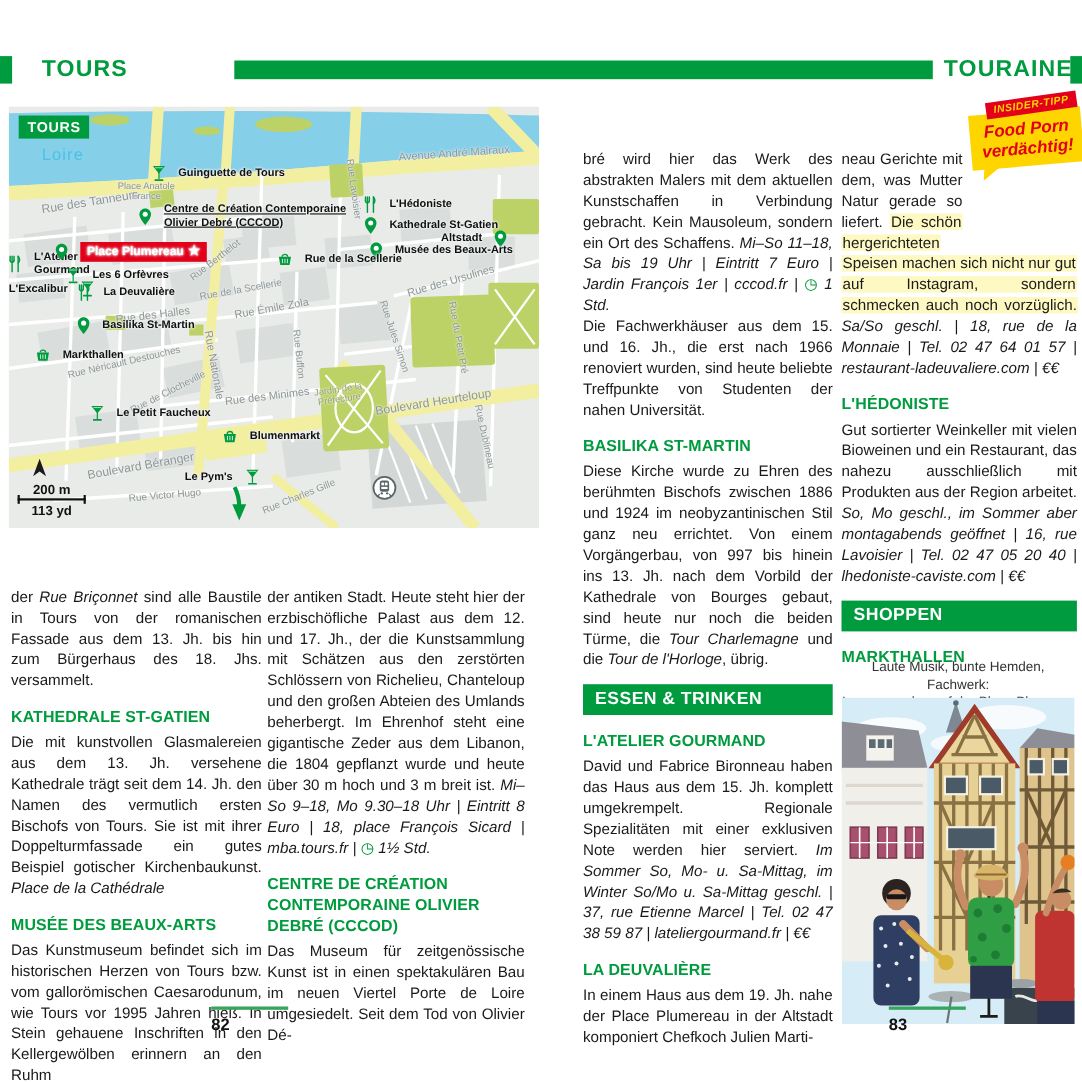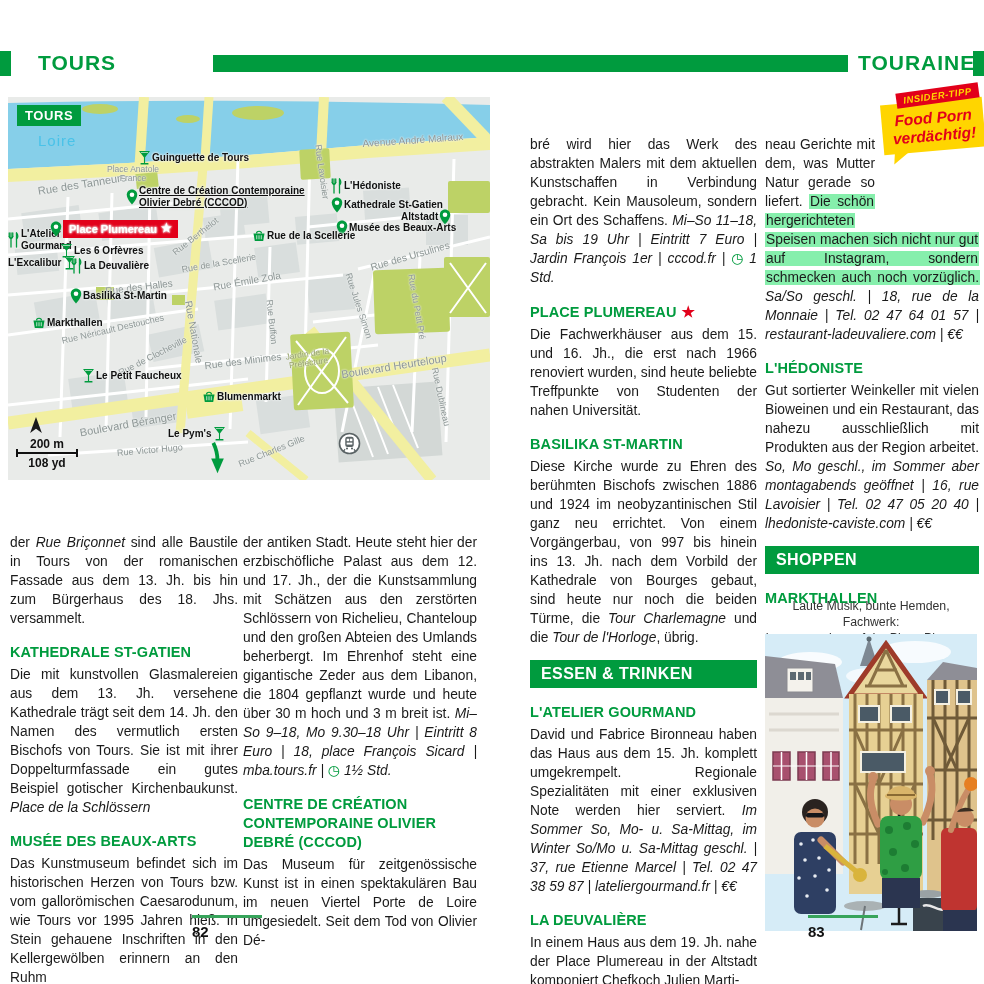--- a/index.html
+++ b/index.html
@@ -11,21 +11,21 @@
   .hdr-bar{position:absolute;background:#009b3e;height:17px;}
   
   .map{position:absolute;left:8px;top:97px;width:482px;height:383px;overflow:hidden;background:#e9ebe9;}
   .map svg.base{position:absolute;left:0;top:0;}
   .map-badge{position:absolute;left:9px;top:8px;background:#009b3e;color:#fff;font-weight:bold;
              font-size:13px;letter-spacing:.6px;padding:3px 8px;z-index:5;}
   .river-label{position:absolute;color:#49c2e8;font-size:15px;letter-spacing:1px;z-index:3;}
   .street{position:absolute;color:#8e9796;white-space:pre;text-align:center;line-height:1.1;z-index:2;
           text-shadow:0 0 2px #eef1f0,0 0 2px #eef1f0;}
   .street.park-label{color:#98a36a;}
-  .poi{position:absolute;display:flex;align-items:center;gap:1px;font-weight:bold;font-size:10px;
+  .poi{position:absolute;display:flex;align-items:center;gap:11px;font-weight:bold;font-size:10px;
        color:#101010;white-space:pre-line;line-height:1.15;z-index:4;
        text-shadow:0 0 2px #eef1f0,0 0 2px #eef1f0,0 0 3px #eef1f0;}
   .poi svg{flex:0 0 auto;display:block;}
   .red-badge{background:#e2001a;color:#fff;font-weight:bold;font-size:11px;padding:2px 6px;
              display:flex;align-items:center;gap:4px;white-space:nowrap;}
   .red-badge .star{color:#fff;font-size:12px;}
   .scale{position:absolute;left:8px;top:320px;width:62px;z-index:4;color:#111;}
   .scale .n-arrow{margin-left:14px;}
   .scale .s-m{font-weight:bold;font-size:12px;text-align:center;}
   .scale .s-line{height:2px;background:#111;position:relative;margin:1px 0 2px;}
@@ -33,21 +33,21 @@
   .scale .s-line:before{left:0}.scale .s-line:after{right:0}
   .scale .s-yd{font-weight:bold;font-size:12px;text-align:center;}
   
   .col{position:absolute;font-size:13.8px;line-height:19px;margin-top:36px;}
   .col .para{text-align:justify;margin:0;}
   .col .heading{color:#009b3e;font-weight:bold;font-size:14.5px;line-height:19px;margin:15px 0 3px;letter-spacing:.1px;}
   .col .heading:first-child{margin-top:0;}
   .col .banner{background:#009b3e;color:#fff;font-weight:bold;font-size:16px;letter-spacing:.4px;
                height:28px;line-height:28px;padding-left:11px;margin:13px 0 10px;}
   .it{font-style:italic;}
-  .hl{background:#86efac;padding:0 1px;box-decoration-break:clone;-webkit-box-decoration-break:clone;}
+  .hl{background:#fef9c3;padding:0 1px;box-decoration-break:clone;-webkit-box-decoration-break:clone;}
   .clock{color:#009b3e;font-style:normal;font-size:14px;}
   .hstar{color:#e2001a;font-size:15px;margin-left:5px;}
   .badge-spacer{float:right;width:104px;height:80px;}
   
   .insider{position:absolute;left:890px;top:90px;width:94px;height:76px;z-index:6;}
   .insider-ribbon{position:absolute;left:6px;top:-2px;background:#e2001a;color:#ffd500;
                   font-weight:bold;font-style:italic;font-size:9.5px;letter-spacing:.5px;
                   padding:2px 7px;transform:rotate(-8deg);z-index:2;white-space:nowrap;}
   .insider-bubble{position:absolute;right:0;top:11px;background:#ffd500;color:#e2001a;
                   font-weight:bold;font-style:italic;font-size:15.5px;line-height:18px;
@@ -291,40 +291,39 @@
     </div>
 
     <div class="scale">
       <div class="n-arrow">
         <svg width="12" height="16" viewBox="0 0 22 30">
             <path d="M11 0 22 30 11 22 0 30z" fill="#1a1a1a"></path>
           </svg>
       </div>
       <div class="s-m">200 m</div>
       <div class="s-line"></div>
-      <div class="s-yd">108 yd</div>
+      <div class="s-yd">113 yd</div>
     </div>
   </div>
 
   <div class="col" style="left:10px;top:497px;width:228px">
       <p class="para"><span>der </span><span class="it">Rue Briçonnet</span><span> sind alle Baustile in Tours von der romanischen Fassade aus dem 13. Jh. bis hin zum Bürgerhaus des 18. Jhs. versammelt.</span></p>
       <div class="heading">KATHEDRALE ST-GATIEN</div>
-      <p class="para"><span>Die mit kunstvollen Glasmalereien aus dem 13. Jh. versehene Kathedrale trägt seit dem 14. Jh. den Namen des vermutlich ersten Bischofs von Tours. Sie ist mit ihrer Doppelturmfassade ein gutes Beispiel gotischer Kirchenbaukunst. </span><span class="it">Place de la Schlössern</span></p>
+      <p class="para"><span>Die mit kunstvollen Glasmalereien aus dem 13. Jh. versehene Kathedrale trägt seit dem 14. Jh. den Namen des vermutlich ersten Bischofs von Tours. Sie ist mit ihrer Doppelturmfassade ein gutes Beispiel gotischer Kirchenbaukunst. </span><span class="it">Place de la Cathédrale</span></p>
       <div class="heading">MUSÉE DES BEAUX-ARTS</div>
       <p class="para"><span>Das Kunstmuseum befindet sich im historischen Herzen von Tours bzw. vom gallorömischen Caesarodunum, wie Tours vor 1995 Jahren hieß. In Stein gehauene Inschriften in den Kellergewölben erinnern an den Ruhm</span></p>
     </div>
   <div class="col" style="left:243px;top:497px;width:234px">
       <p class="para"><span>der antiken Stadt. Heute steht hier der erzbischöfliche Palast aus dem 12. und 17. Jh., der die Kunstsammlung mit Schätzen aus den zerstörten Schlössern von Richelieu, Chanteloup und den großen Abteien des Umlands beherbergt. Im Ehrenhof steht eine gigantische Zeder aus dem Libanon, die 1804 gepflanzt wurde und heute über 30 m hoch und 3 m breit ist. </span><span class="it">Mi–So 9–18, Mo 9.30–18 Uhr | Eintritt 8 Euro | 18, place François Sicard | mba.tours.fr | </span><span class="clock">◷</span><span class="it"> 1½ Std.</span></p>
       <div class="heading">CENTRE DE CRÉATION CONTEMPORAINE OLIVIER DEBRÉ (CCCOD)</div>
       <p class="para"><span>Das Museum für zeitgenössische Kunst ist in einen spektakulären Bau im neuen Viertel Porte de Loire umgesiedelt. Seit dem Tod von Olivier Dé-</span></p>
     </div>
 
   <div class="col" style="left:530px;top:99px;width:227px">
       <p class="para"><span>bré wird hier das Werk des abstrakten Malers mit dem aktuellen Kunstschaffen in Verbindung gebracht. Kein Mausoleum, sondern ein Ort des Schaffens. </span><span class="it">Mi–So 11–18, Sa bis 19 Uhr | Eintritt 7 Euro | Jardin François 1er | cccod.fr | </span><span class="clock">◷</span><span class="it"> 1 Std.</span></p>
-      <div class="heading">PLACE PLUMEREAU<span class="hstar">★</span></div>
       <p class="para"><span>Die Fachwerkhäuser aus dem 15. und 16. Jh., die erst nach 1966 renoviert wurden, sind heute beliebte Treffpunkte von Studenten der nahen Universität.</span></p>
       <div class="heading">BASILIKA ST-MARTIN</div>
       <p class="para"><span>Diese Kirche wurde zu Ehren des berühmten Bischofs zwischen 1886 und 1924 im neobyzantinischen Stil ganz neu errichtet. Von einem Vorgängerbau, von 997 bis hinein ins 13. Jh. nach dem Vorbild der Kathedrale von Bourges gebaut, sind heute nur noch die beiden Türme, die </span><span class="it">Tour Charlemagne</span><span> und die </span><span class="it">Tour de l'Horloge</span><span>, übrig.</span></p>
       <div class="banner">ESSEN &amp; TRINKEN</div>
       <div class="heading">L'ATELIER GOURMAND</div>
       <p class="para"><span>David und Fabrice Bironneau haben das Haus aus dem 15. Jh. komplett umgekrempelt. Regionale Spezialitäten mit einer exklusiven Note werden hier serviert. </span><span class="it">Im Sommer So, Mo- u. Sa-Mittag, im Winter So/Mo u. Sa-Mittag geschl. | 37, rue Etienne Marcel | Tel. 02 47 38 59 87 | lateliergourmand.fr | €€</span></p>
       <div class="heading">LA DEUVALIÈRE</div>
       <p class="para"><span>In einem Haus aus dem 19. Jh. nahe der Place Plumereau in der Altstadt komponiert Chefkoch Julien Marti-</span></p>
     </div>
   <div class="col" style="left:765px;top:99px;width:214px">

